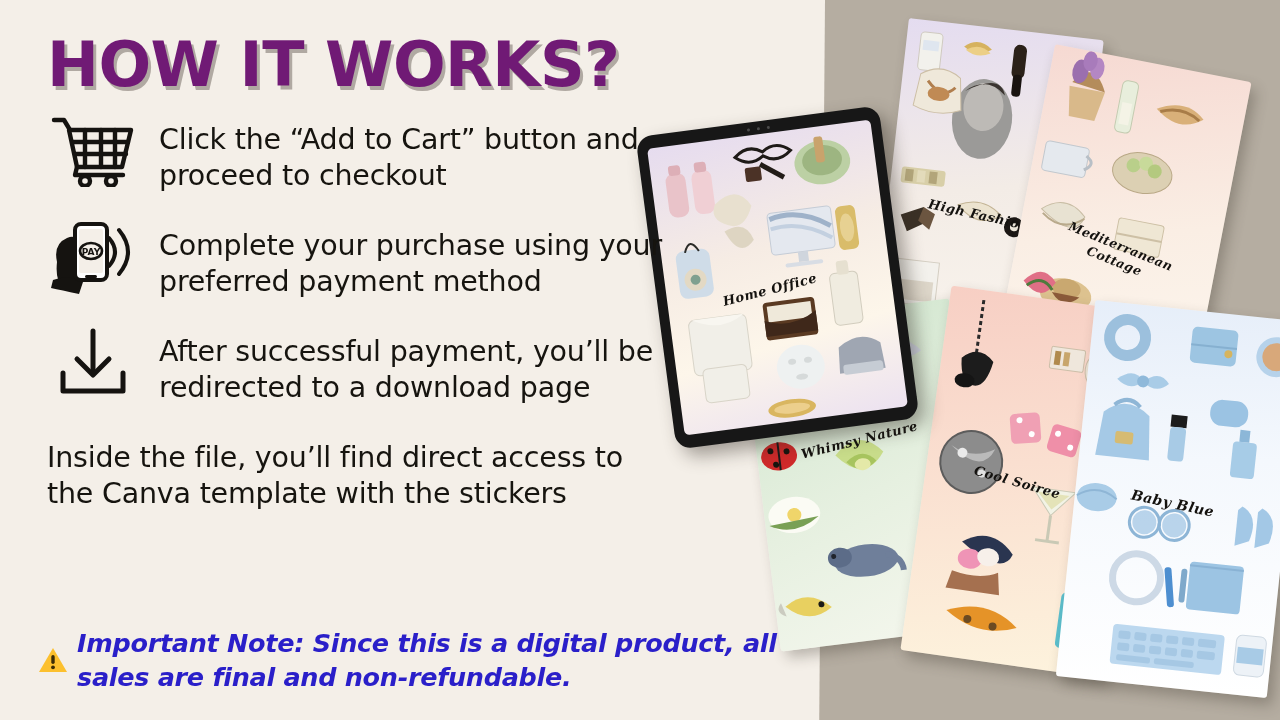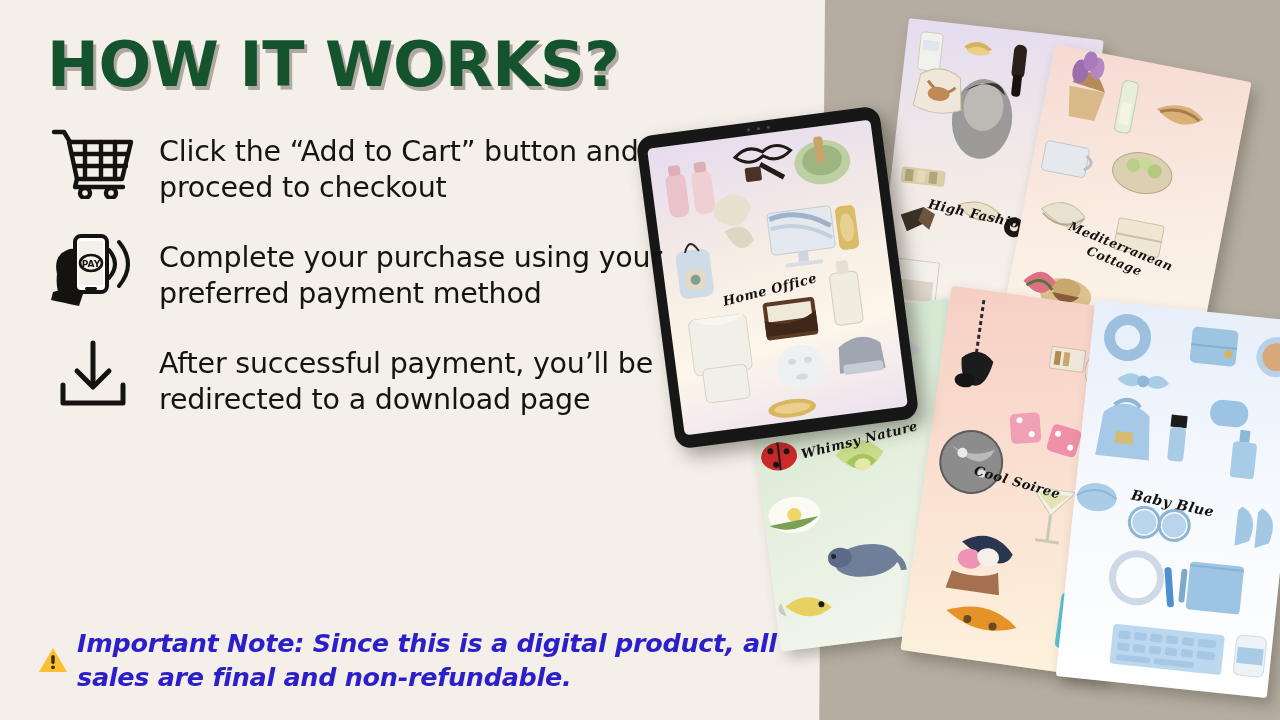--- a/index.html
+++ b/index.html
@@ -25,24 +25,24 @@
   
   .left-col {
     position:absolute; left:0; top:0; width:818px; height:720px;
     padding:34px 40px 0 47px;
   }
   .title {
     font-family:"DejaVu Sans", sans-serif;
     font-weight:700;
     font-size:62px;
     letter-spacing:-0.5px;
-    color:#14532d;
+    color:#701a75;
     text-shadow:3px 4px 0 rgba(120,112,104,0.55);
     line-height:1.0;
-    margin-bottom:24px;
+    margin-bottom:12px;
     white-space:nowrap;
   }
 
   .steps { display:flex; flex-direction:column; gap:20px; }
   .step { display:flex; align-items:flex-end; gap:20px; min-height:86px; }
   .step-icon {
     flex:0 0 92px; width:92px; height:86px;
     display:flex; align-items:center; justify-content:center;
   }
   .step-icon svg { display:block; }
@@ -442,20 +442,21 @@
           <svg width="76" height="76" viewBox="0 0 76 76" fill="none" stroke="#151310" stroke-width="5" stroke-linecap="round" stroke-linejoin="round">
             <path d="M38 6 v40"></path>
             <path d="M22 34 l16 16 16-16"></path>
             <path d="M8 48 v18 h60 v-18"></path>
           </svg>
         </div>
         <div class="step-text">After successful payment, you’ll be redirected to a download page</div>
       </div>
 
       <div class="step">
+        <div class="step-text">Inside the file, you’ll find direct access to the Canva template with the stickers</div>
       </div>
 
     </div>
   </div>
 
   <div class="note">
     <div class="warn-icon">
       <svg width="30" height="28" viewBox="0 0 30 28">
         <path d="M15 2 L29 26 H1 Z" fill="#fcc02e"></path>
         <rect x="13.3" y="9" width="3.4" height="9" rx="1.7" fill="#3b2c06"></rect>

